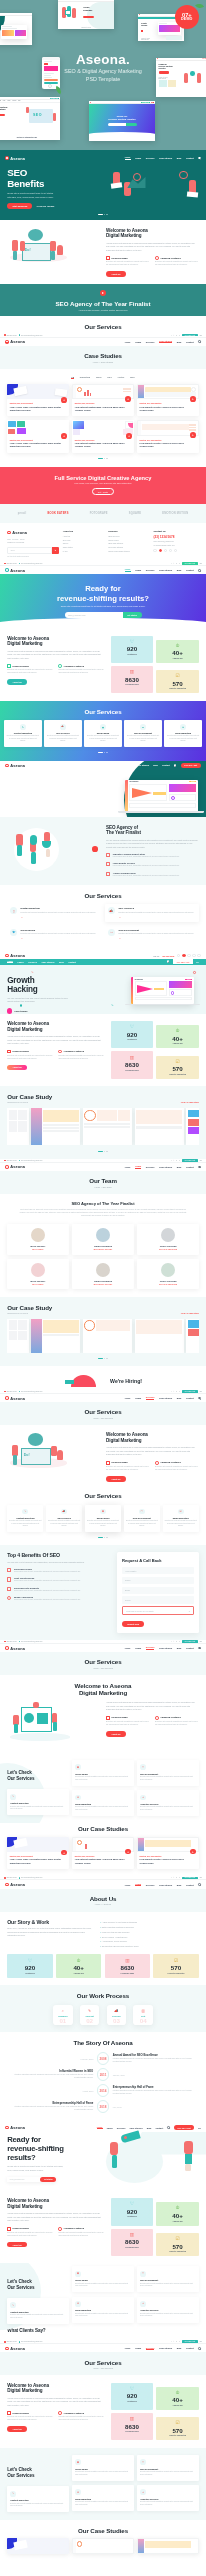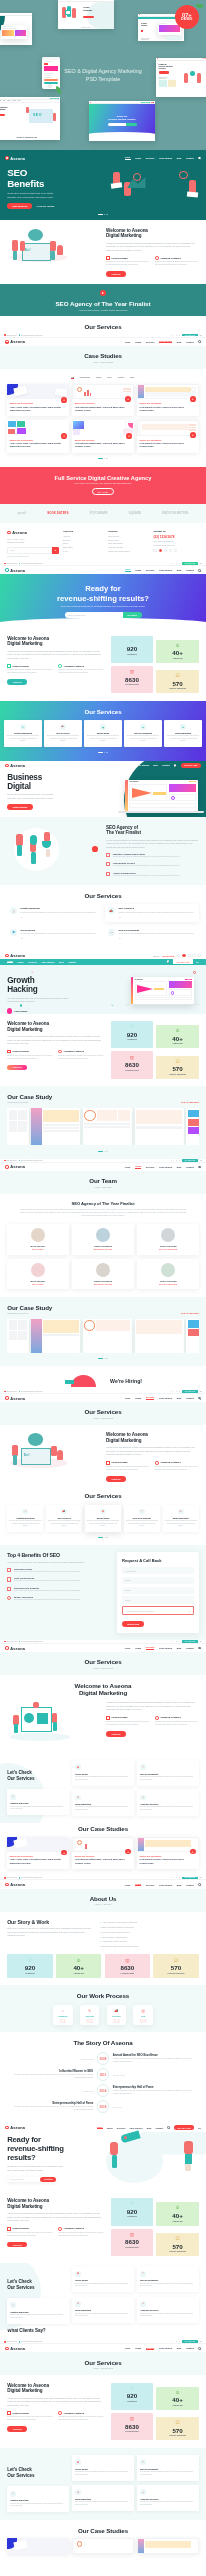--- a/index.html
+++ b/index.html
@@ -349,20 +349,21 @@
       <div style="height:32px;background:linear-gradient(110deg,#33d6a6,#4f8ce6 45%,#5b2fe0);position:relative;display:flex;flex-direction:column;align-items:center;justify-content:center">
         <div style="font-size:2.3px;color:#fff;font-weight:700;text-align:center;line-height:1.3">Ready for<br>revenue-shifting results?</div>
         <div style="display:flex;margin-top:2.6px;width:29px">
           <div style="flex:1;background:#fff;height:2.6px;border-radius:1.5px 0 0 1.5px"></div>
           <div style="width:10.3px;background:#2ecf9a;height:2.6px;border-radius:0 1.5px 1.5px 0"></div>
           </div>
         <div style="position:absolute;left:-2%;bottom:-0.5px;width:104%;height:4.6px;background:#fff;border-radius:100% 100% 0 0/100% 100% 0 0"></div>
       </div>
     </div>
 
+    <div class="cover-title">Aseona.</div>
     <div class="cover-sub">
       <span>SEO &amp; Digital Agency Marketing</span><br><span>PSD Template</span>
     </div>
     <div class="badge07">
       <span>07+</span>
         <small>DEMO</small>
     </div>
     <div class="leaf" style="right:3.1px;top:3.1px;transform:rotate(-30deg)"></div>
   </div>
 
@@ -814,26 +815,20 @@
       <div class="nav-links w" style="gap:4.1px">
         <span class="active">Home</span>
           <span>Pages</span>
         <span>Services</span>
           <span>Case Studies</span>
         <span>Blog</span>
           <span>Contact</span>
         <span class="search-ic" style="border-color:#fff"></span>
         <span style="background:#f9423f;color:#fff;padding:1.5px 3.6px;border-radius:4.1px;font-size:1.8px">Free SEO Audit</span>
       </div>
-    </div>
-    <div style="position:relative;z-index:2;padding:3.1px 7.2px;width:82px">
-      <div class="hero-h1" style="color:#232c33;font-size:8.2px">
-        <span>Business</span><br><span>Digital</span></div>
-      <div class="hero-p" style="color:#a3adb4">Speak with a results specialist today to get started with SEO, PPC, social media, web design &amp; more.</div>
-      <span class="btn-pill">Getting Started</span>
     </div>
     <div class="laptop" style="position:absolute;right:8.2px;top:18.5px;width:73px;height:32px;z-index:3">
       <div style="display:flex;height:100%">
         <div style="width:3.1px;background:linear-gradient(180deg,#ff6b6b,#ffd26f)"></div>
         <div style="flex:1;padding:1.5px">
           <div style="display:flex;justify-content:space-between;align-items:center">
             <span style="font-size:1.3px;font-weight:700;color:#3c4858">My Dashboard</span>
             <span style="font-size:1px;background:#ffbf47;color:#fff;padding:0 1.5px;border-radius:1.5px">Get Now</span>
             </div>
           <div style="display:flex;gap:1.5px;margin-top:1.5px">

